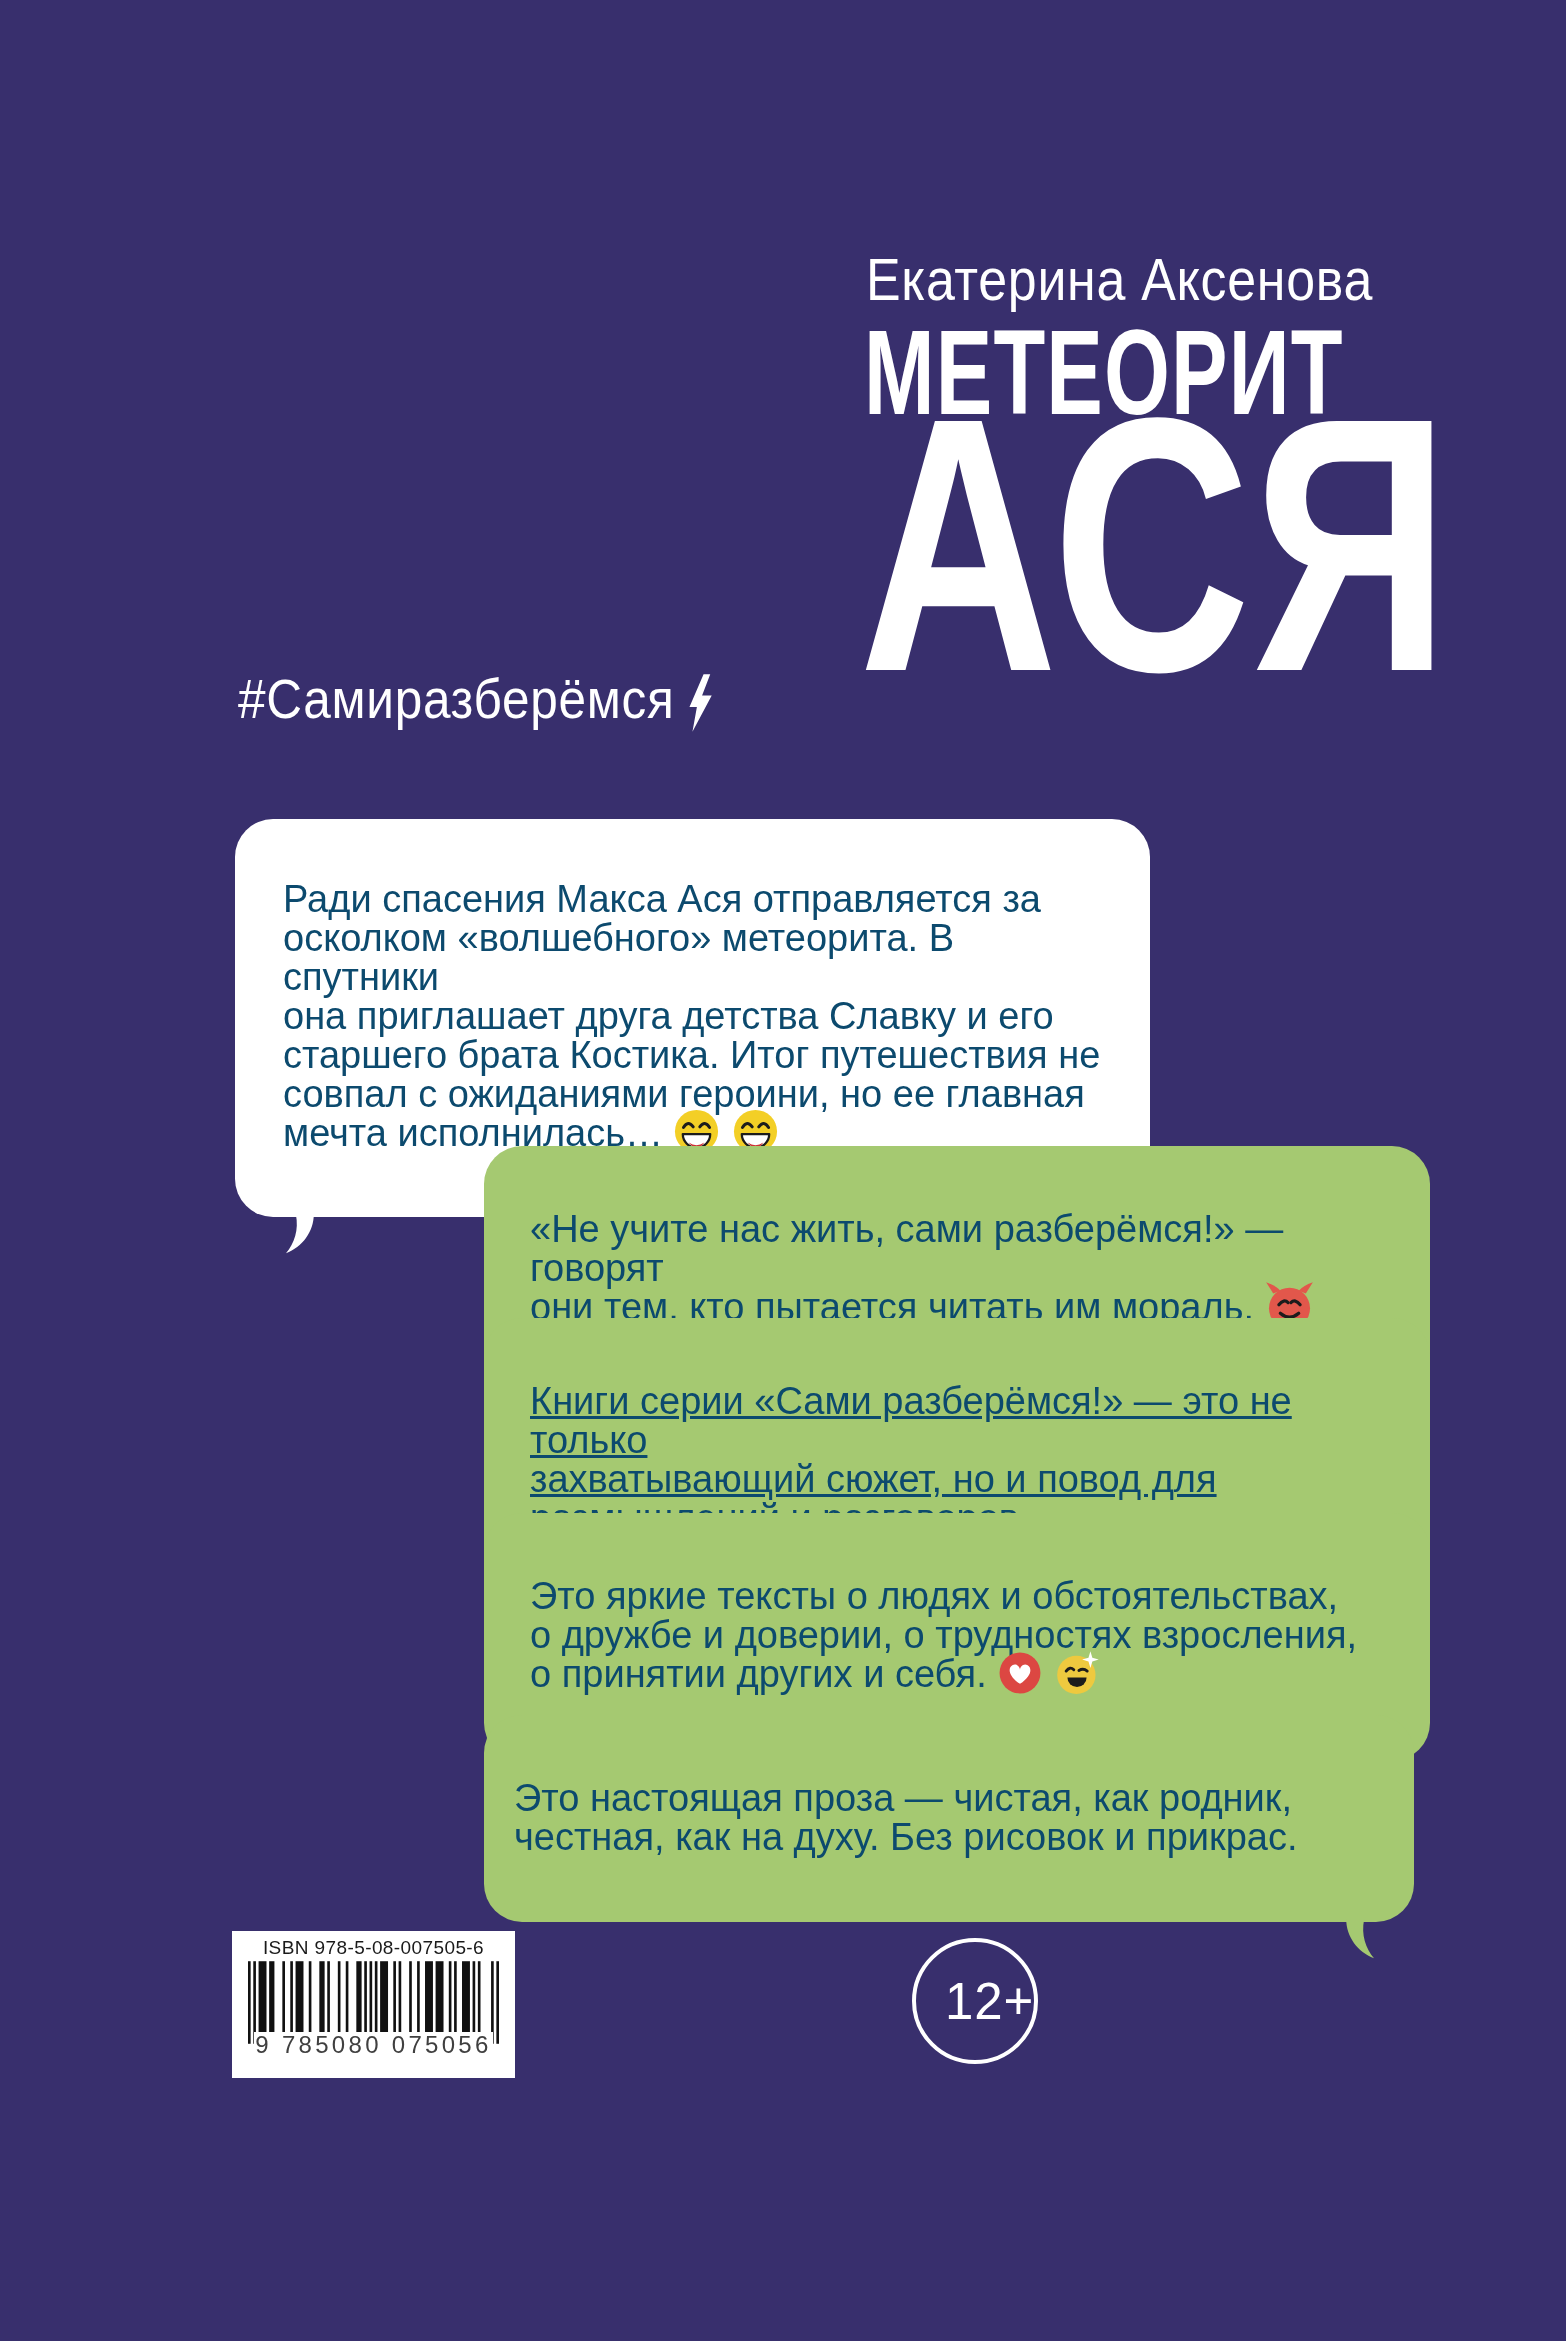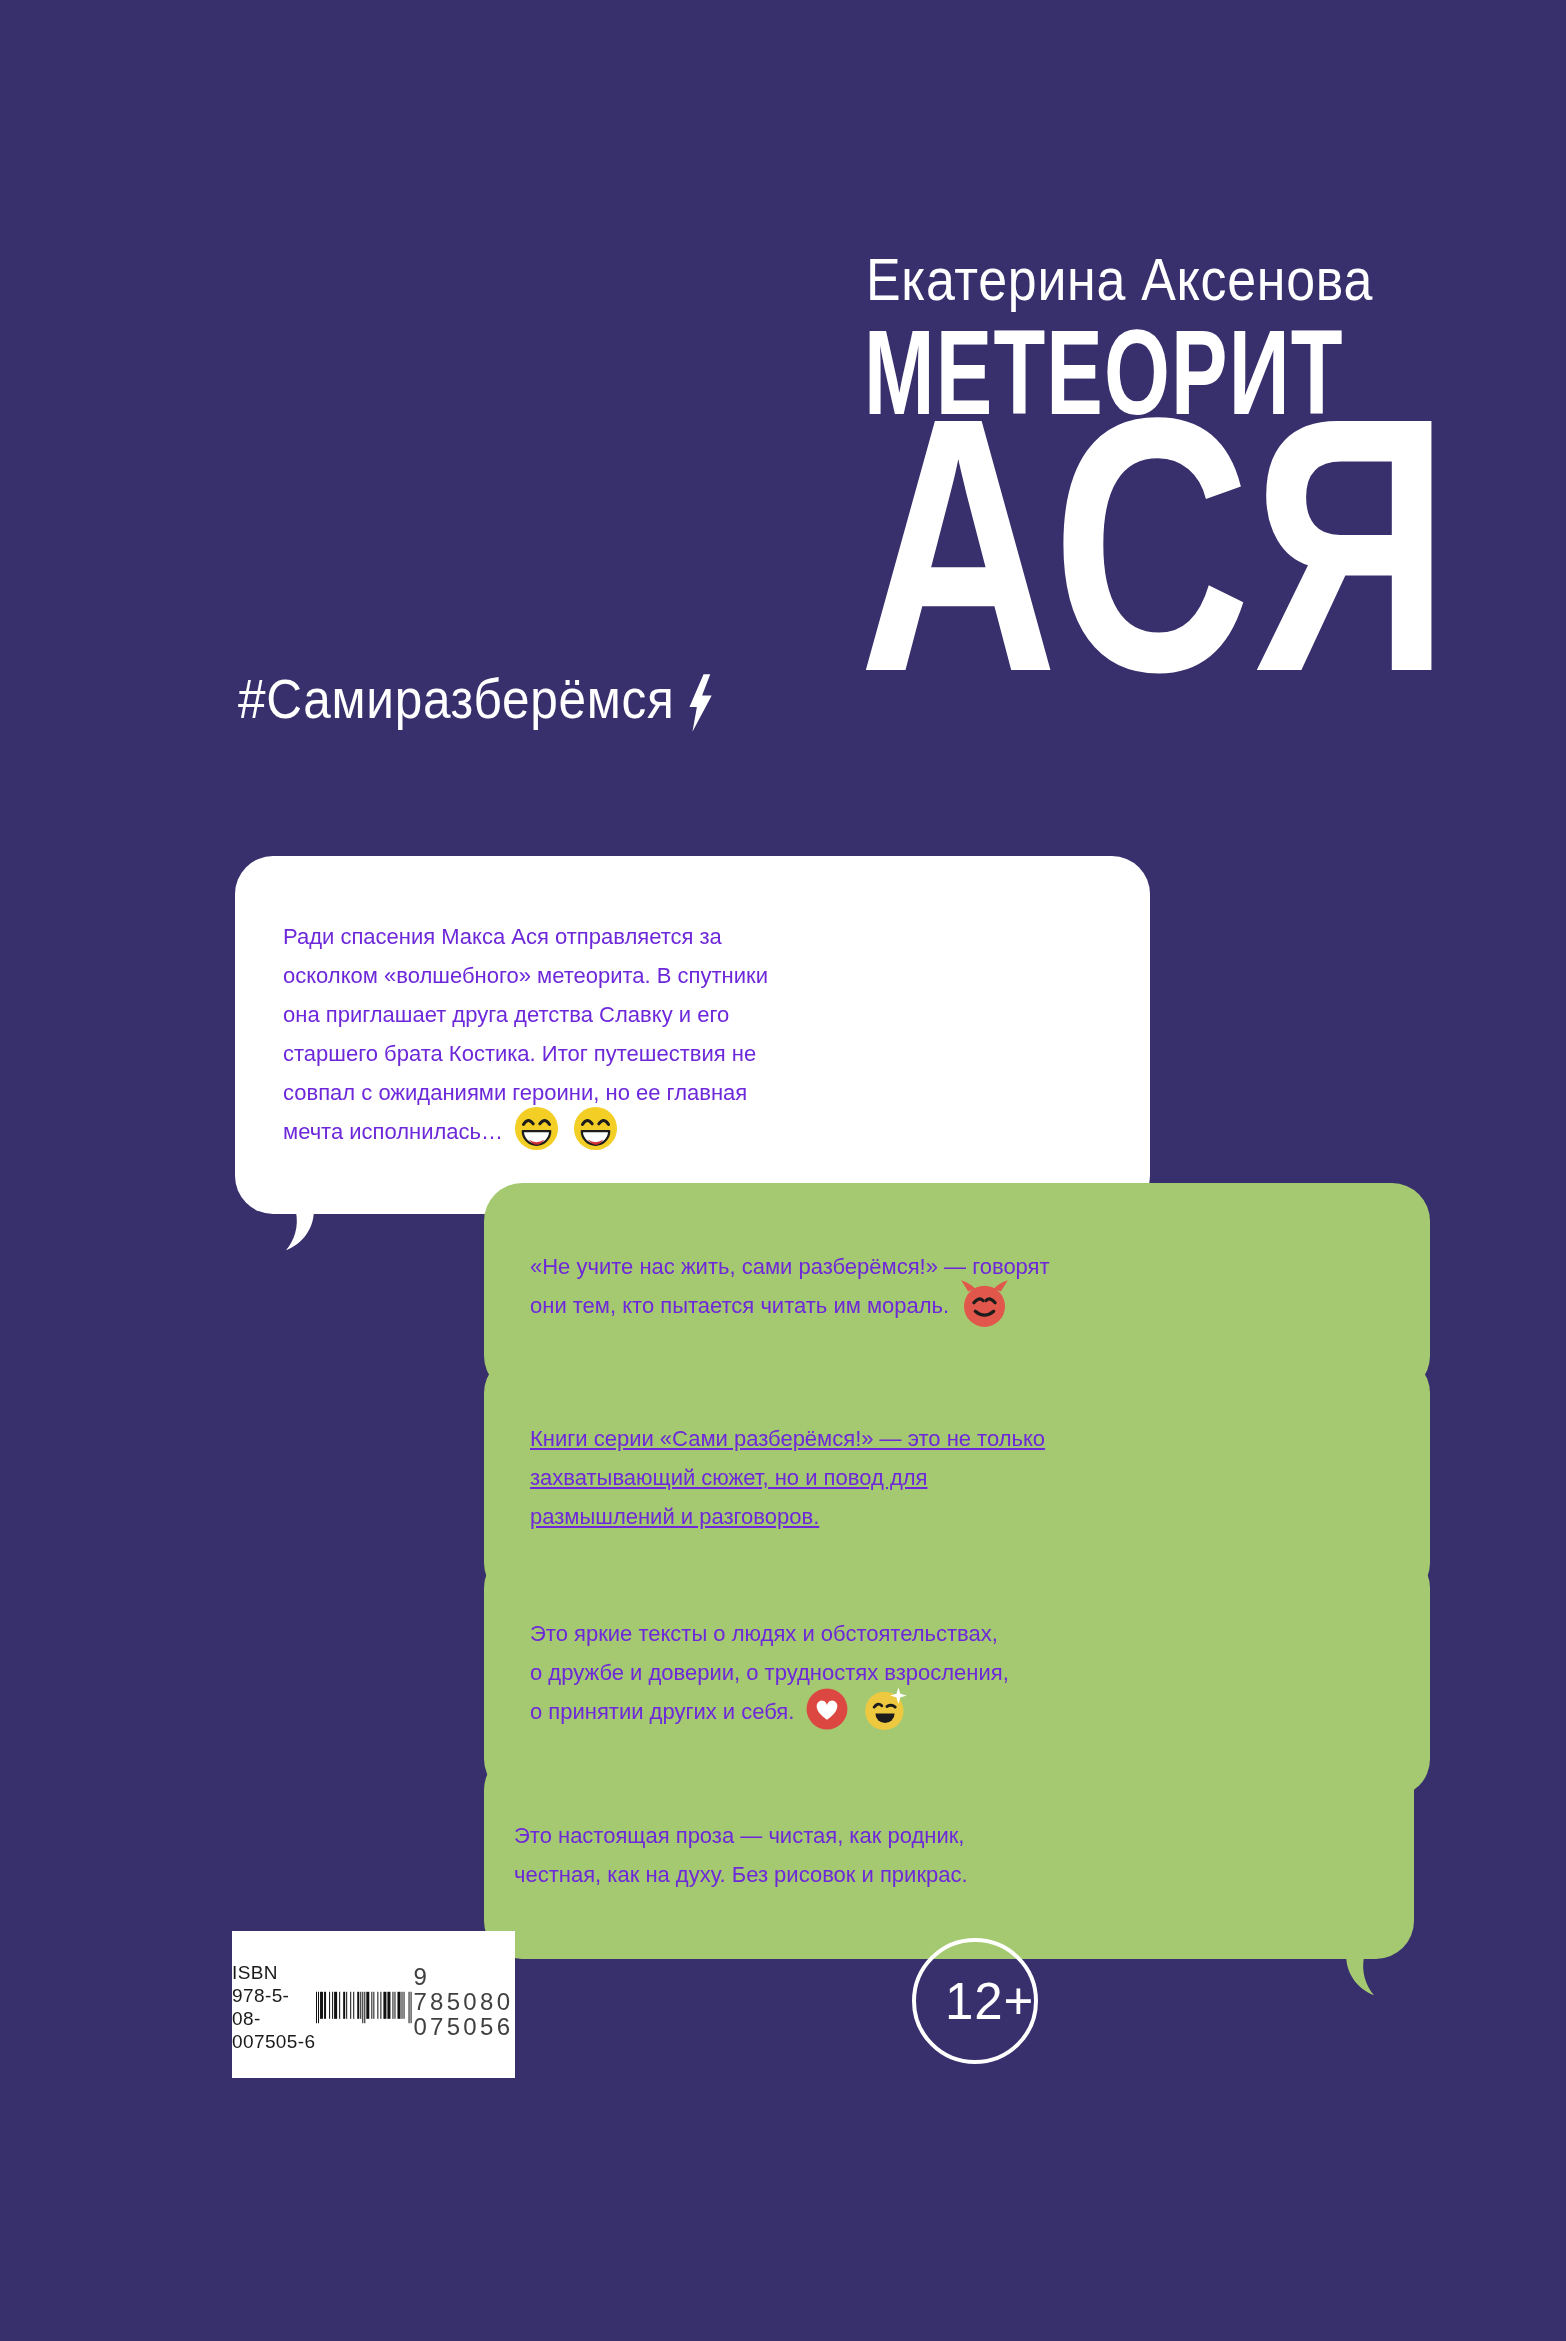--- a/index.html
+++ b/index.html
@@ -34,24 +34,23 @@
     left:238px;top:672px;
     color:#fff;font-size:55px;font-weight:400;letter-spacing:0.8px;
     transform:scaleX(.90);transform-origin:left top;line-height:1;
     white-space:nowrap;display:flex;align-items:flex-start;
   }
   .hashtag svg{margin-left:15px;margin-top:1.7px;}
 
   
   .bubble{
     border-radius:38px;
-    color:#6d28d9;
-    font-size:22px;line-height:39px;
+    color:#0c4a6e;
+    font-size:38px;line-height:39px;
     white-space:pre-line;
-    margin-top:37px;
   }
   .bubble .txt{white-space:pre-line;}
   .bubble-white{
     left:235px;top:819px;width:819px;
     background:#fff;
     padding:21.5px 48px 23px 48px;
   }
   .bubble-green{
     left:484px;width:854px;
     background:#A5C971;
@@ -68,21 +67,21 @@
 
   .emoji{
     display:inline-block;vertical-align:middle;
     margin:-8.3px 1.7px 0 10px;
   }
 
   
   .barcode-box{
     left:232px;top:1931px;width:283px;height:147px;
     background:#fff;
-    display:flex;align-items:center;
+    display:flex;flex-direction:column;align-items:center;
     padding-top:5px;box-sizing:border-box;
   }
   .isbn-label{
     color:#1a1a1a;font-size:19px;letter-spacing:0.4px;line-height:23px;
   }
   .barcode-bars{margin-top:1.7px;}
   .barcode-bars rect{fill:#111;}
   .barcode-digits{
     color:#404040;font-size:24px;letter-spacing:3.3px;line-height:25px;
     margin-top:-11.6px;background:#fff;padding:0 1.7px;

